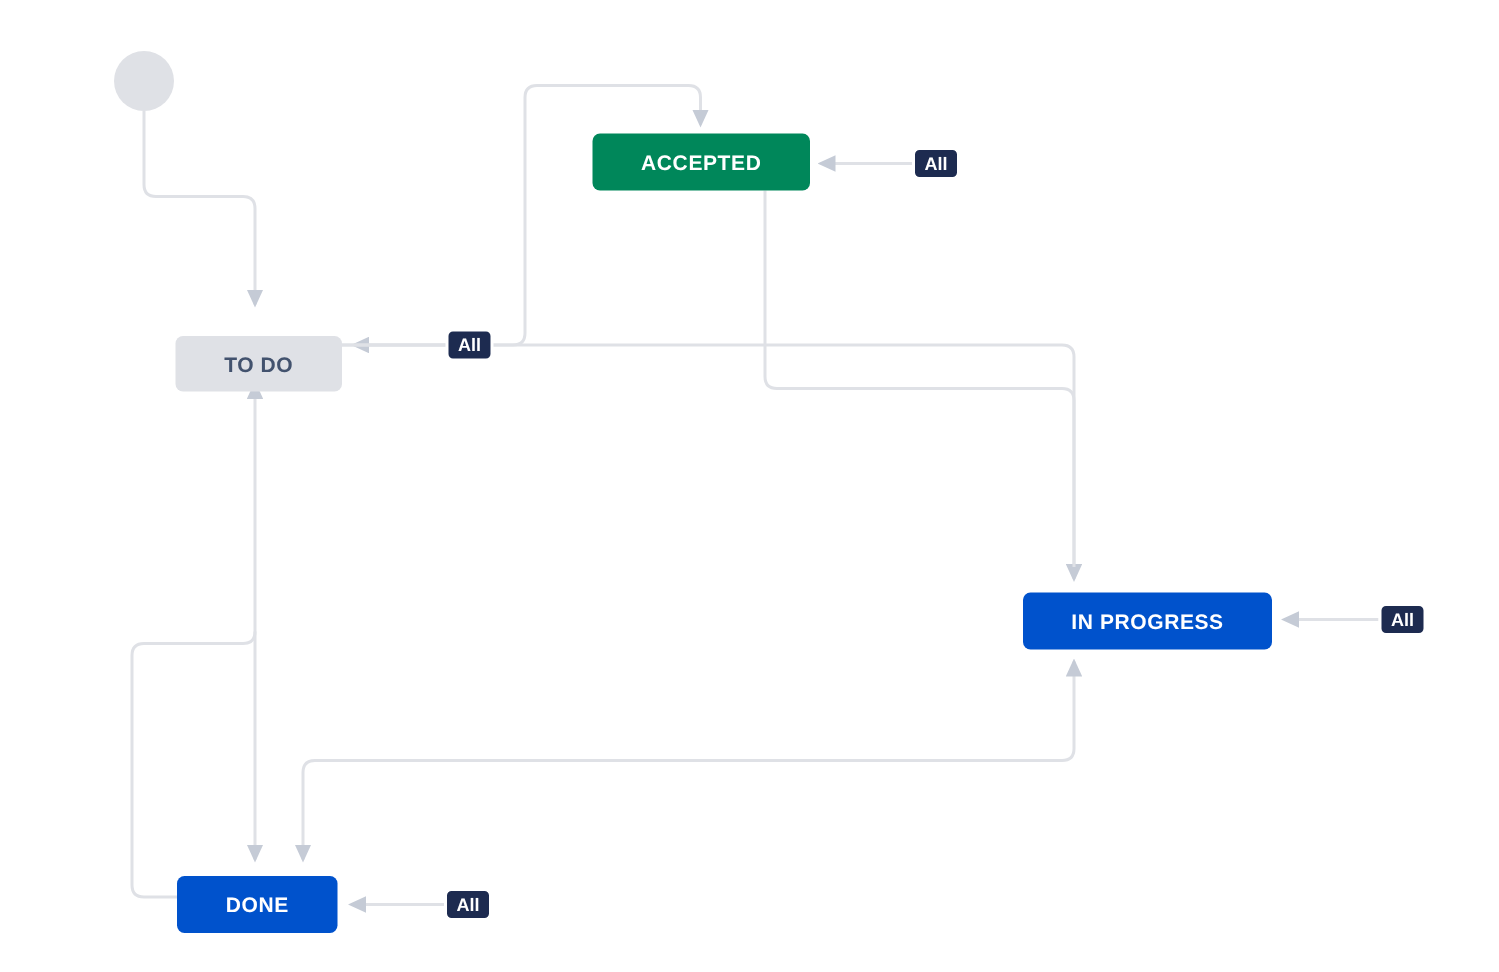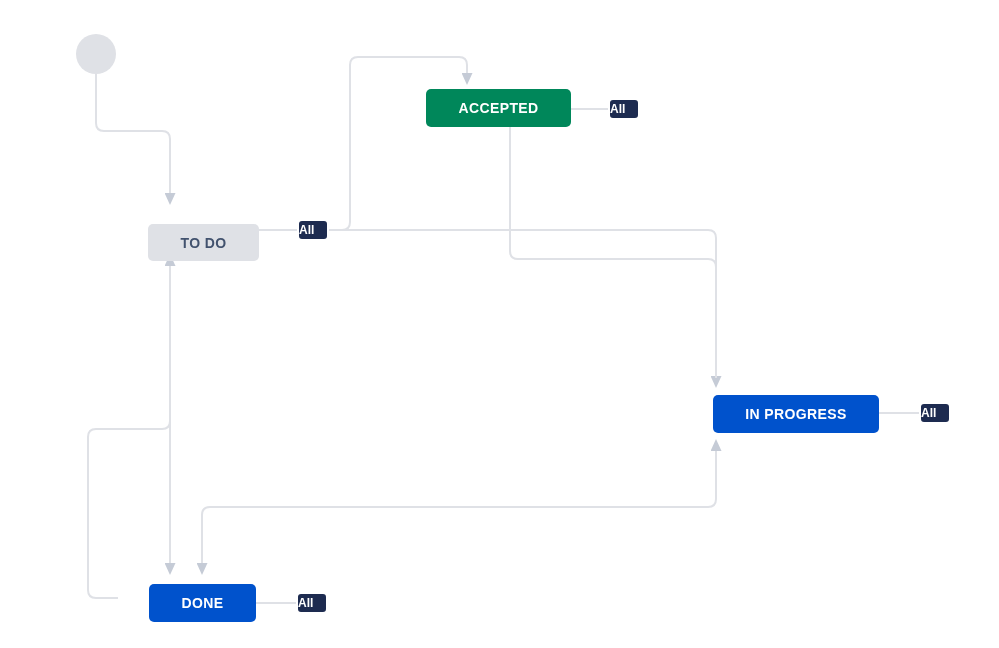--- a/index.html
+++ b/index.html
@@ -21,40 +21,40 @@
     box-sizing: border-box;
     display: flex;
     align-items: center;
     justify-content: center;
     border-radius: 5px;
     font-weight: 700;
     font-size: 14px;
     letter-spacing: 0.4px;
     cursor: pointer;
     user-select: none;
-    margin-left: 31px;
   }
   .start-node {
     position: absolute;
     left: 76px; top: 34px;
     width: 40px; height: 40px;
     border-radius: 50%;
   }
   .node-accepted   { left: 395px; top:  89px; width: 145px; height: 38px; }
   .node-todo       { left: 117px; top: 224px; width: 111px; height: 37px; }
   .node-inprogress { left: 682px; top: 395px; width: 166px; height: 38px; }
   .node-done       { left: 118px; top: 584px; width: 107px; height: 38px; }
   .badge {
     position: absolute;
     box-sizing: border-box;
     width: 32px; height: 22px;
     border: 2px solid #ffffff;
     border-radius: 5px;
     display: flex;
     align-items: center;
+    justify-content: center;
     font-weight: 700;
     font-size: 12px;
     cursor: pointer;
     user-select: none;
   }
   .badge-accepted   { left: 608px; top:  98px; }
   .badge-todo       { left: 297px; top: 219px; }
   .badge-inprogress { left: 919px; top: 402px; }
   .badge-done       { left: 296px; top: 592px; }
   .label { pointer-events: none; }

